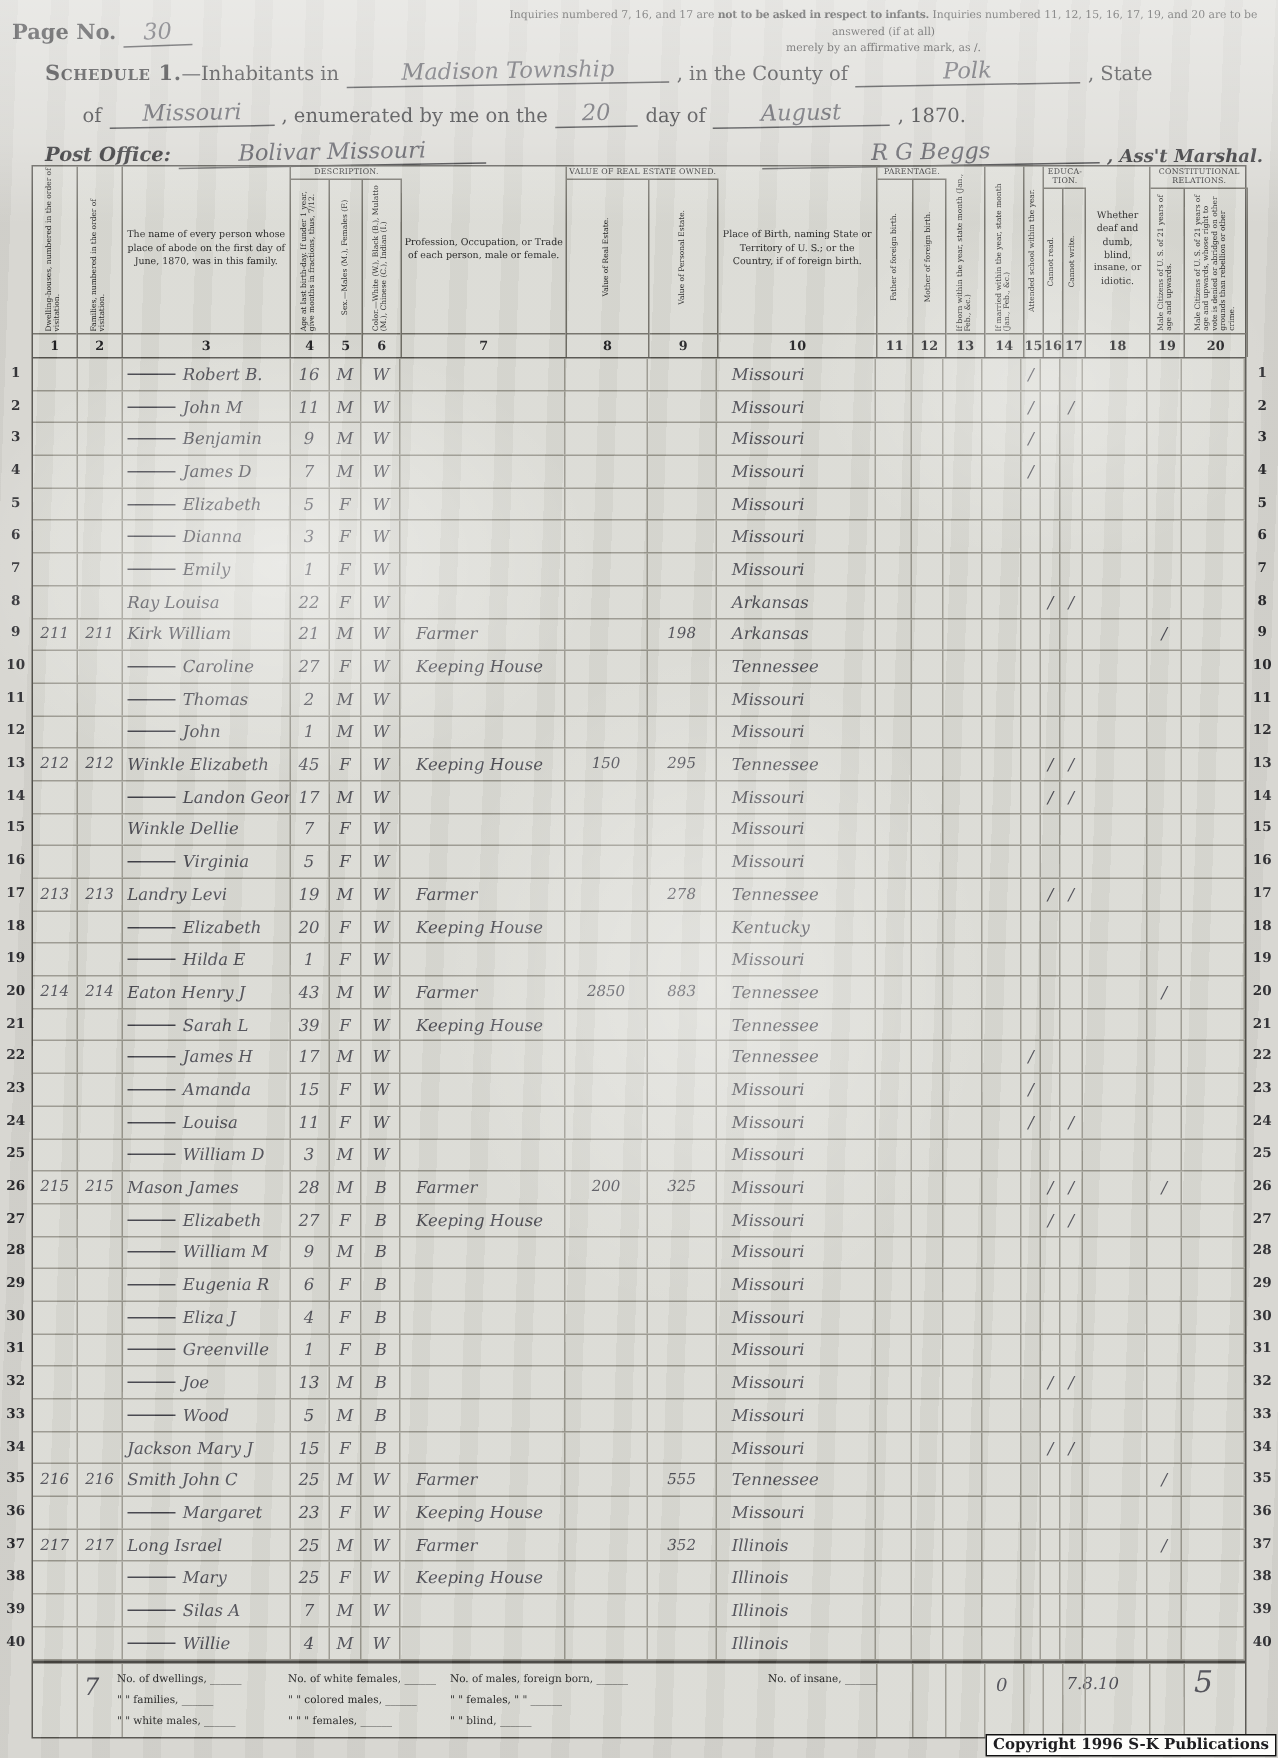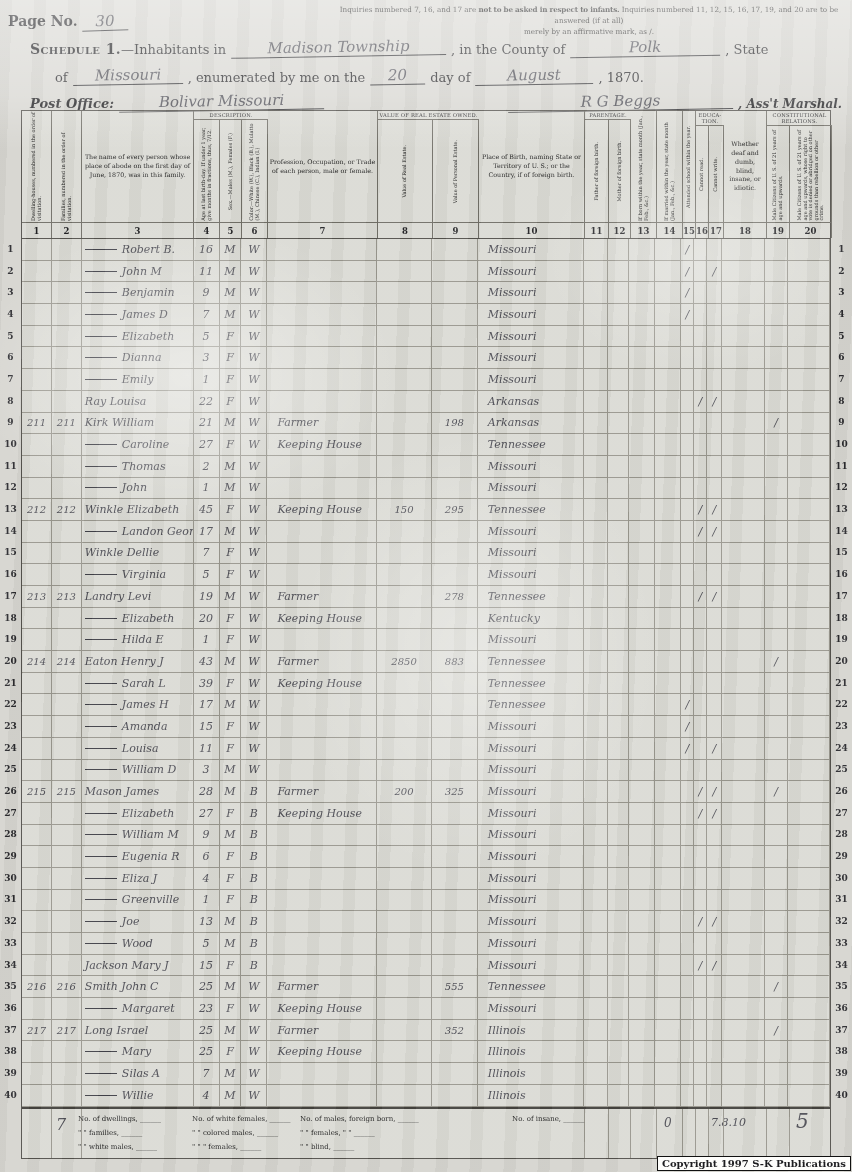--- a/index.html
+++ b/index.html
@@ -1844,16 +1844,16 @@
         <div class="rnum">34</div>
         <div class="rnum">35</div>
         <div class="rnum">36</div>
         <div class="rnum">37</div>
         <div class="rnum">38</div>
         <div class="rnum">39</div>
         <div class="rnum">40</div>
       </div>
   </div>
 
-  <div class="copyright">Copyright 1997 S-K Publications</div>
+  <div class="copyright">Copyright 1996 S-K Publications</div>
 
   <div class="texture"></div>
 </div>
 
 </body></html>

